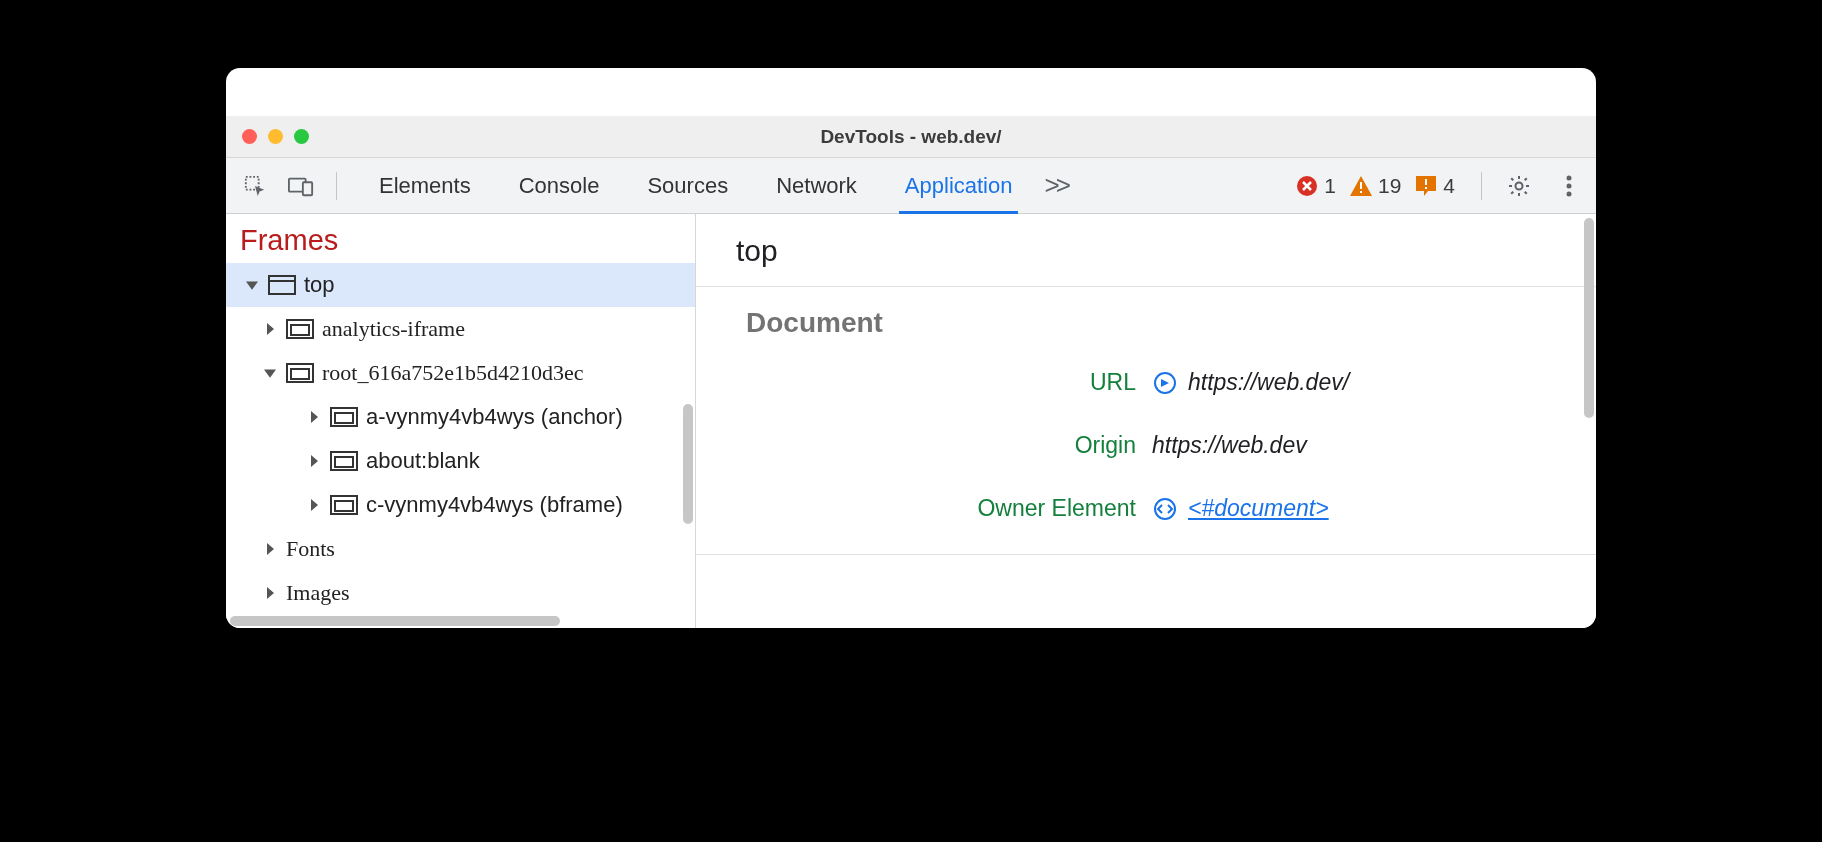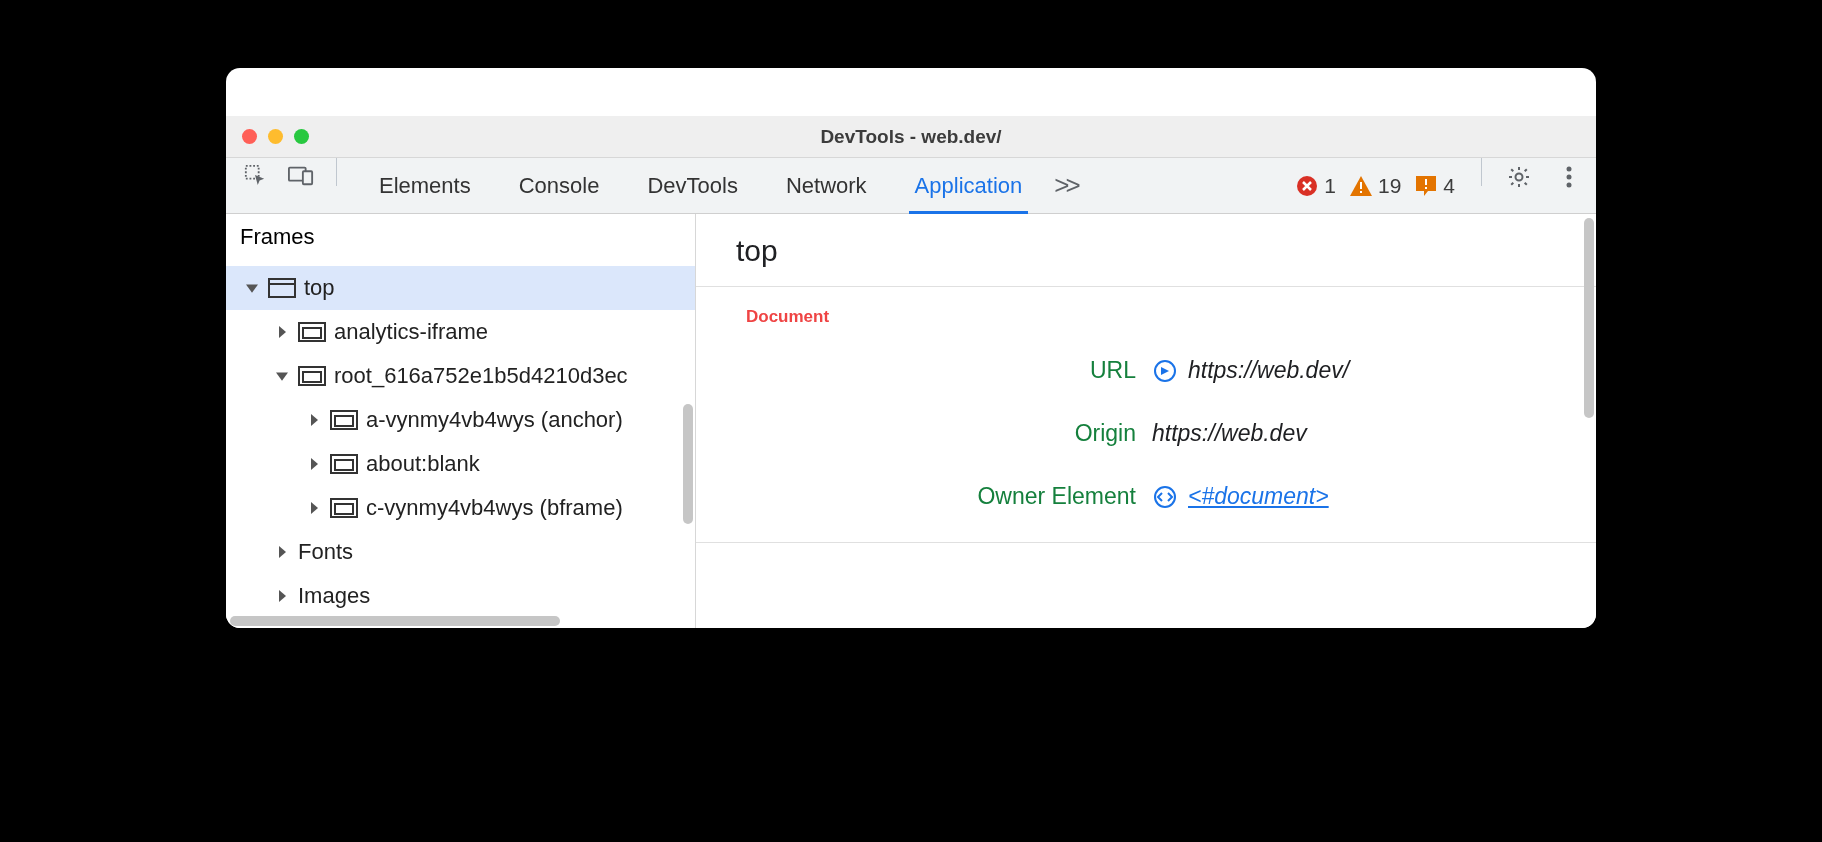--- a/index.html
+++ b/index.html
@@ -47,20 +47,21 @@
     font-weight: 600;
     color: #3c3c3c;
     pointer-events: none;
   }
   
   .toolbar {
     height: 56px;
     background: #f1f3f4;
     border-bottom: 1px solid #cfcfcf;
     display: flex;
+    align-items: center;
     padding: 0 8px 0 12px;
     gap: 12px;
   }
   .tool-icon {
     width: 34px; height: 34px;
     display:flex; align-items:center; justify-content:center;
     color:#5f6368;
   }
   .vsep {
     width:1px; height:28px; background:#c0c7cf; margin:0 6px;
@@ -118,36 +119,36 @@
     height: 414px;
   }
   .sidebar {
     width: 470px;
     border-right: 1px solid #d7d7d7;
     overflow:hidden;
     position:relative;
     background:#fff;
   }
   .sidebar-header {
-    font-size: 22px;
-    color:#000000;
-    padding: 10px 14px 16px;
+    font-size: 29px;
+    color:#b91c1c;
+    padding: 10px 14px 6px;
   }
   .tree { font-size: 22px; color:#222; }
   .tree-row {
     display:flex; align-items:center;
     height: 44px;
     cursor:pointer;
     white-space:nowrap;
     overflow:hidden;
     gap:8px;
   }
   .tree-row.selected { background:#dbe7fb; }
   .indent-1 { padding-left: 18px; }
-  .indent-2 { padding-left: 48px; }
+  .indent-2 { padding-left: 36px; font-family: Liberation Serif, serif; }
   .indent-3 { padding-left: 80px; }
   .disclose {
     width:16px; height:16px;
     display:inline-flex; align-items:center; justify-content:center;
     color:#555;
     flex:none;
   }
   .frame-icon {
     display:inline-flex; align-items:center; justify-content:center;
     width:28px; height:20px;
@@ -179,23 +180,23 @@
   .detail-title {
     font-size: 30px;
     color:#202124;
     padding: 20px 40px 18px;
   }
   .hsep {
     height:1px; background:#e0e0e0;
   }
   .section-title {
     font-weight:700;
-    font-size:17px;
+    font-size:28px;
     padding: 20px 50px 12px;
-    color:#ef4444;
+    color:#737373;
   }
   .kv {
     display:flex;
     align-items:center;
     padding: 18px 0;
     font-size:23px;
     gap: 16px;
   }
   .kv .key {
     width: 440px;
@@ -253,21 +254,21 @@
     <div class="vsep"></div>
 
     <div class="tabs">
       <div class="tab">
           <span>Elements</span>
         </div>
       <div class="tab">
           <span>Console</span>
         </div>
       <div class="tab">
-          <span>DevTools</span>
+          <span>Sources</span>
         </div>
       <div class="tab">
           <span>Network</span>
         </div>
       <div class="tab active">
           <span>Application</span>
         </div>
       <div class="more-chevrons">&gt;&gt;</div>
     </div>
 

